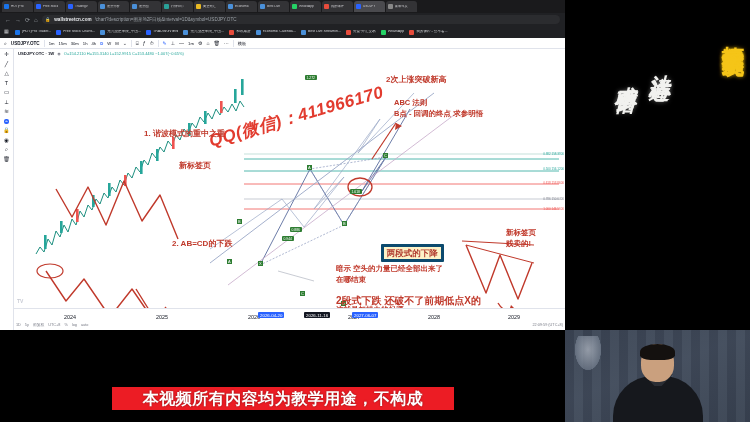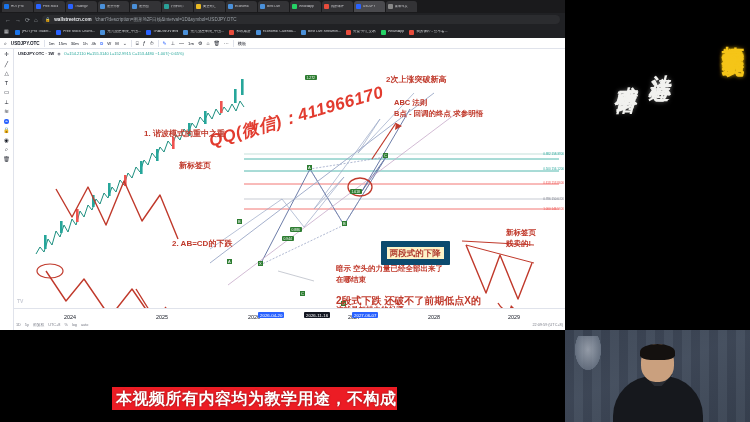--- a/index.html
+++ b/index.html
@@ -74,21 +74,21 @@
 
   .yaxis { position: absolute; right: 0; top: 0; bottom: 22px; width: 0; }
   .ylabel { position: absolute; right: 1px; font-size: 3px; white-space: nowrap; transform: translateY(-50%); }
 
   .cursor-badge { position: absolute; font-size: 3.4px; color: #fff; background: #434651;
                   padding: 0.5px 1.5px; border-radius: 1px; }
 
   
   .anno { position: absolute; white-space: pre; line-height: 1.15; }
   .anno.red { color: #c0392b; font-weight: bold; }
-  .hl { background: #fdf3c8; padding: 1px 3px; border: 6px solid #0c4a6e; border-radius: 1px; }
+  .hl { background: #fdf3c8; padding: 1px 3px; border: 3px solid #0c4a6e; border-radius: 1px; }
   .qq { position: absolute; color: #e23b2e; font-weight: bold; font-style: italic;
         transform: rotate(-16deg); white-space: nowrap; letter-spacing: 0.5px; }
 
   
   .banner { position: absolute; right: 0; top: 0; width: 185px; height: 335px; background: #000; }
   .gold { position: absolute; right: 6px; top: 28px; width: 34px;
           font-size: 22px; font-weight: bold; color: #f5c518; line-height: 1.04;
           text-align: center; writing-mode: vertical-rl; letter-spacing: 1px;
           text-shadow: 0 0 4px rgba(245,197,24,.55); }
   .calli { position: absolute; color: #f2f2ef; font-family: "Liberation Serif", "DejaVu Serif", serif;
@@ -108,21 +108,21 @@
   .cam .torso { position: absolute; left: 0; bottom: 0; width: 90px; height: 46px;
      background: #16181d; border-radius: 40px 40px 0 0; }
   .cam .head { position: absolute; left: 28px; bottom: 40px; width: 33px; height: 38px;
      background: #caa07e; border-radius: 48% 48% 44% 44%; }
   .cam .hair { position: absolute; left: 27px; bottom: 62px; width: 35px; height: 16px;
      background: #14110f; border-radius: 50% 50% 30% 30%; }
   .cam .collar { position: absolute; left: 30px; bottom: 36px; width: 30px; height: 12px;
      background: #2a2d34; transform: rotate(0deg); clip-path: polygon(0 0,100% 0,62% 100%,38% 100%); }
 
   
-  .subtitle { position: absolute; left: 112px; bottom: 12px; width: 285px;
+  .subtitle { position: absolute; left: 112px; bottom: 12px; width: 342px;
               text-align: center; color: #ffffff; background: #ec1c24;
               font-size: 16px; font-weight: bold; line-height: 1.32; letter-spacing: 0.5px;
               padding: 1px 4px; text-shadow: 0 0 2px rgba(0,0,0,.45); }
   .subtitle div { white-space: nowrap; }
 
   
   .dock { position: absolute; left: 0; top: 330px; width: 565px; height: 92px; background: #000; }
 </style>
 </head>
 <body>

